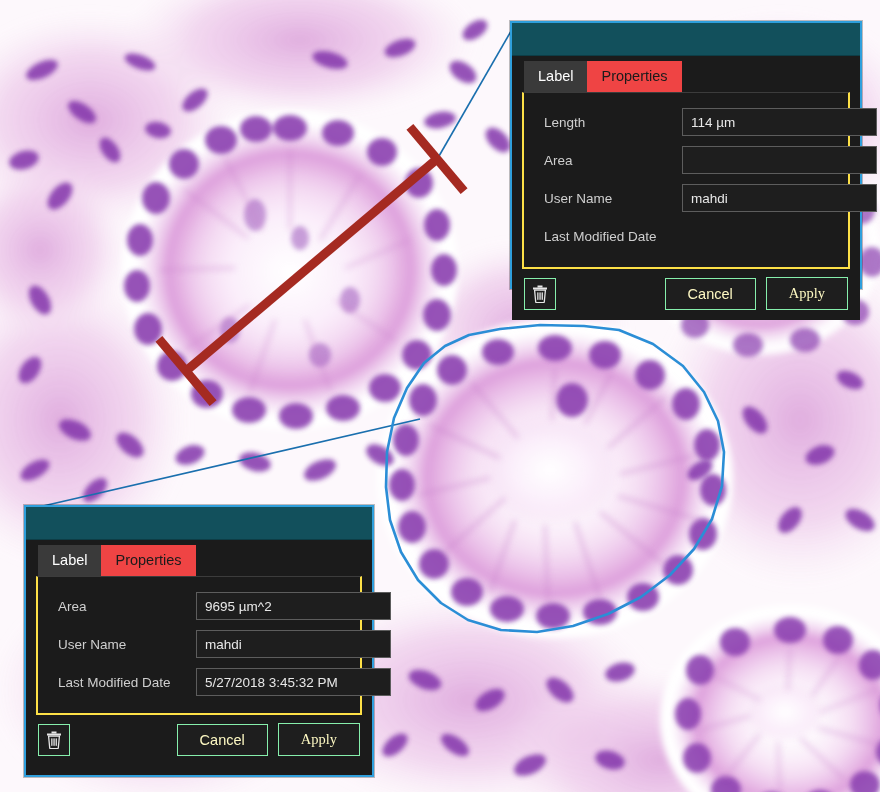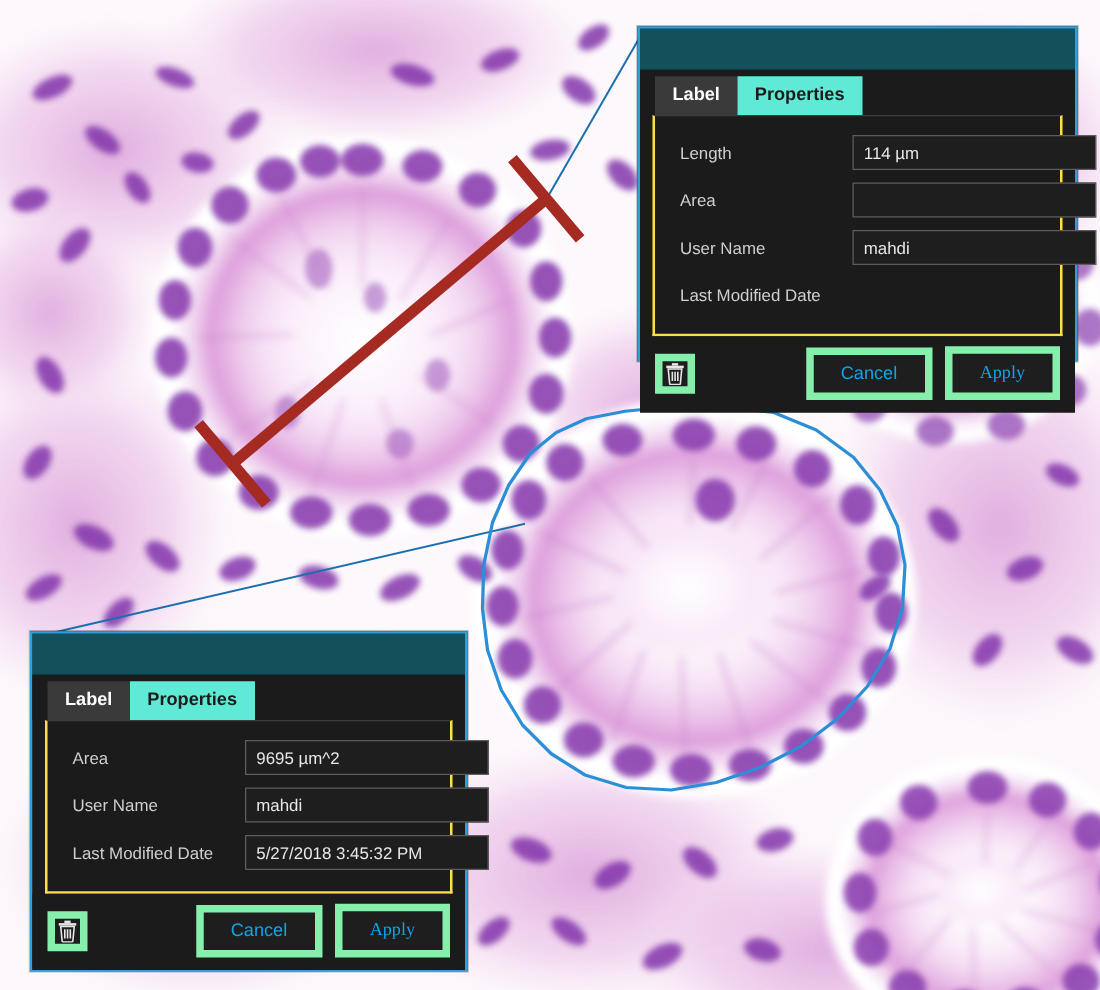--- a/index.html
+++ b/index.html
@@ -57,24 +57,23 @@
   }
   .tab {
     font-size: 14.5px;
     line-height: 1;
     padding: 8px 14px 9px 14px;
     color: #ffffff;
     background: #3a3a3a;
     border: none;
     cursor: default;
     white-space: nowrap;
-    font-weight: bold;
   }
   .tab.active {
-    background: #5eead4;
+    background: #ef4444;
     color: #1b1b1b;
   }
   .fieldgroup {
     margin: 0 10px 0 10px;
     border: 2px solid #fde047;
     border-top: 1px solid #3c3c3c;
     padding: 10px 0 12px 0;
     background: #1b1b1b;
   }
   .field-row {
@@ -103,22 +102,22 @@
     outline: none;
   }
   .panel-footer {
     display: flex;
     align-items: center;
     padding: 8px 12px 10px 12px;
     background: #1b1b1b;
   }
   .btn {
     background: #1e1e1e;
-    border: 6px solid #86efac;
-    color: #0ea5e9;
+    border: 1px solid #86efac;
+    color: #fef9c3;
     font-size: 14.5px;
     font-family: "Liberation Sans", sans-serif;
     padding: 7px 22px;
     cursor: pointer;
     white-space: nowrap;
   }
   .btn-trash {
     width: 32px;
     height: 32px;
     padding: 0;

